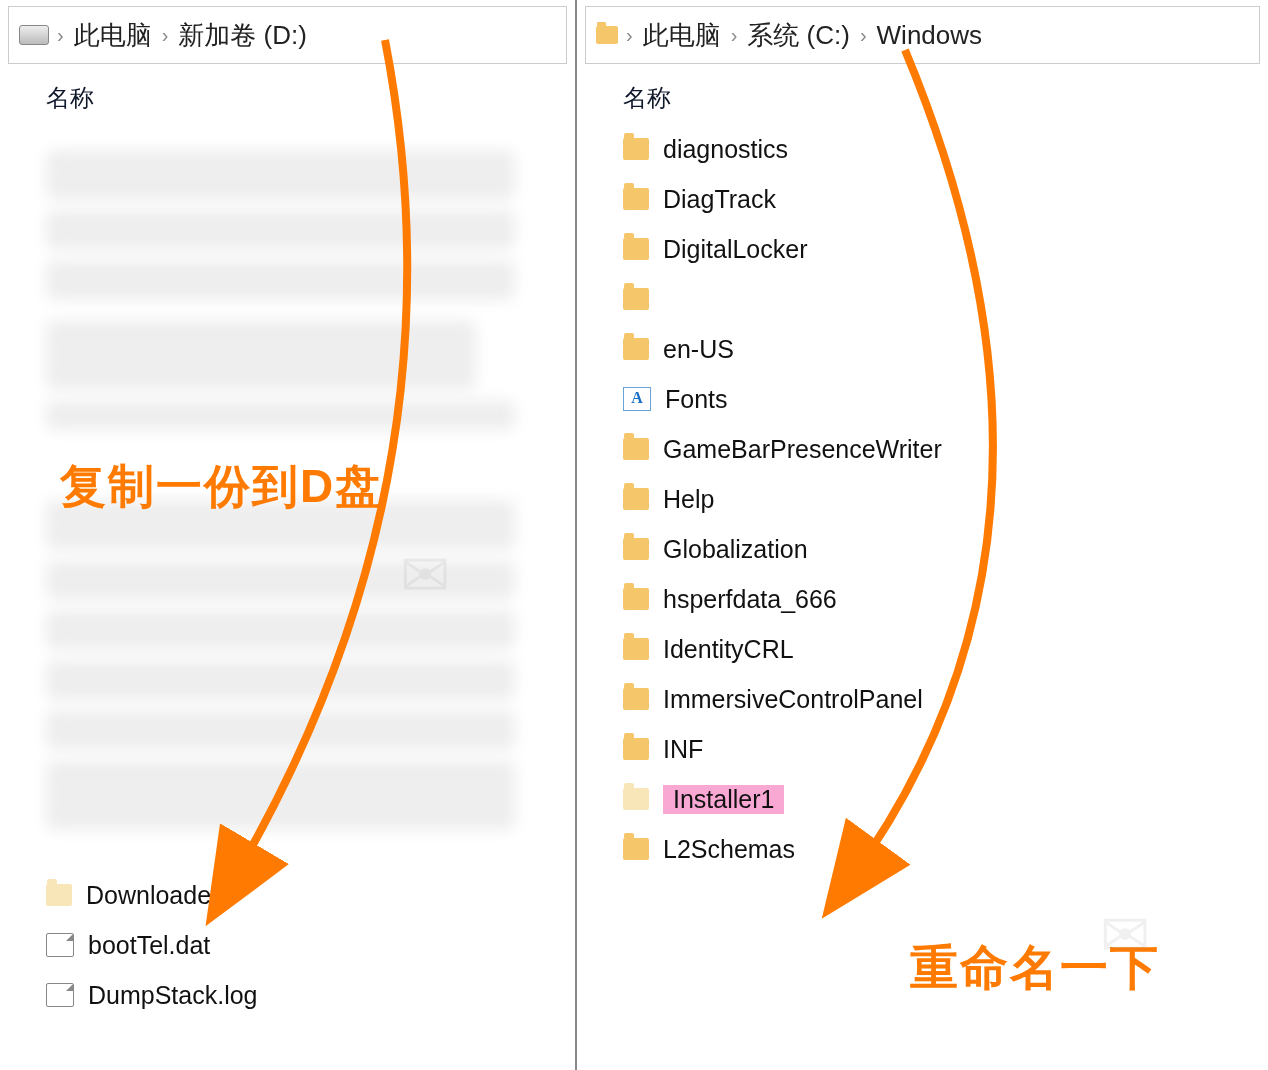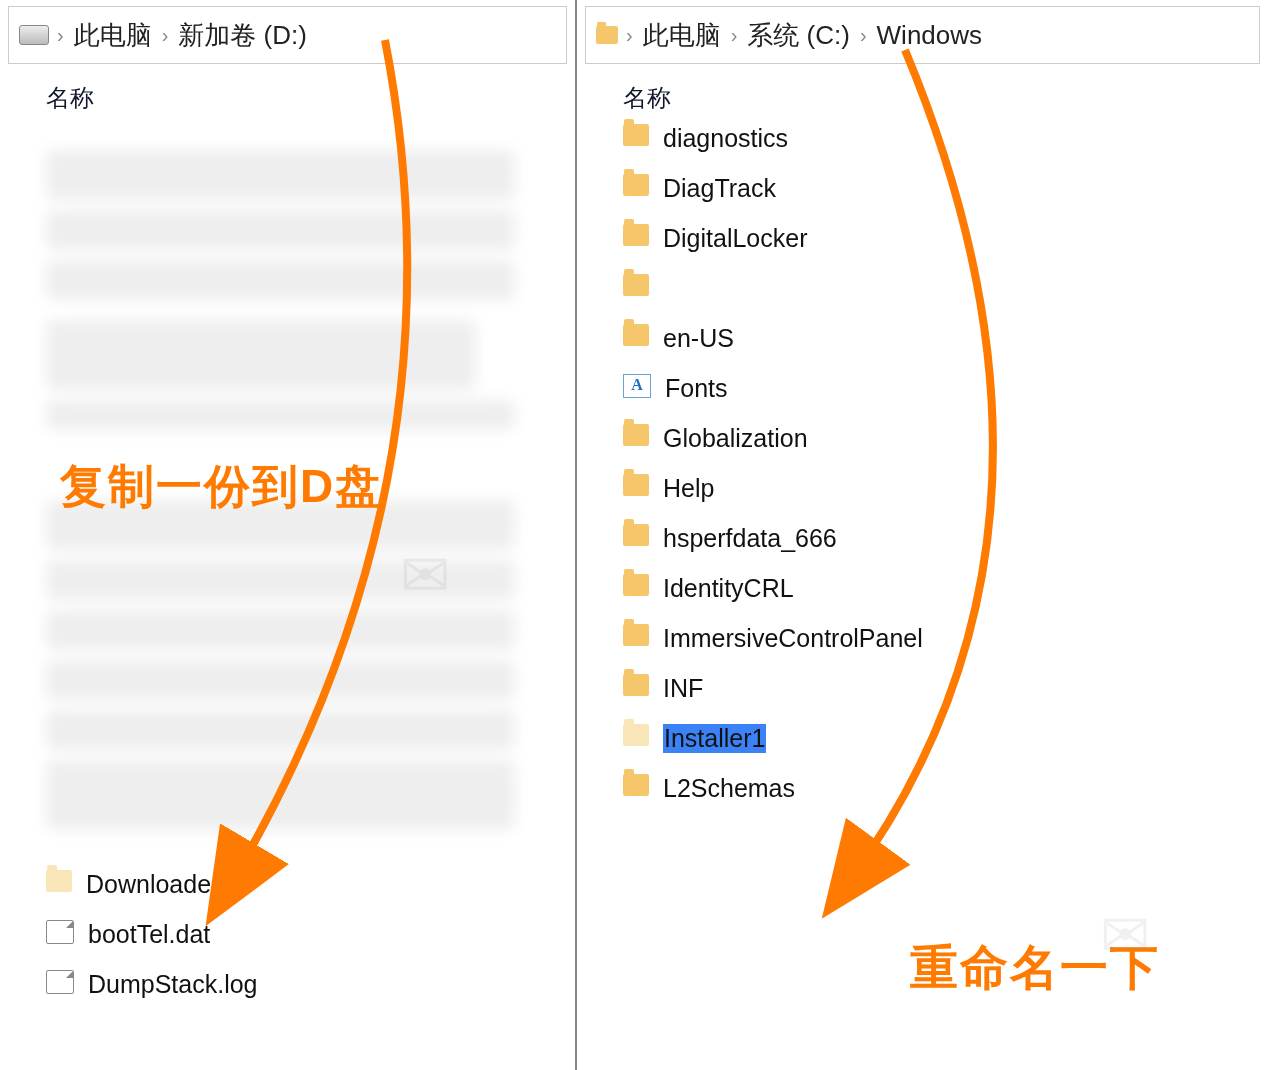--- a/index.html
+++ b/index.html
@@ -12,34 +12,34 @@
   .crumbs .seg{padding:0 6px;white-space:nowrap;}
   .crumbs .sep{color:#888;padding:0 4px;font-size:20px;}
   .drive-icon{width:28px;height:18px;margin:0 4px 0 10px;display:inline-block;
     background:linear-gradient(#eee,#bbb);border:1px solid #888;border-radius:3px;}
   .fld-small{width:22px;height:18px;margin:0 4px 0 10px;display:inline-block;
     background:#f6c76a;border-radius:2px;position:relative;}
   .fld-small::before{content:"";position:absolute;top:-4px;left:1px;width:9px;height:4px;
     background:#f6c76a;border-radius:1px 1px 0 0;}
   .col-head{font-size:24px;color:#0f172a;margin:18px 0 10px 46px;}
   .list{margin-left:46px;}
-  .row{display:flex;align-items:flex-start;height:50px;font-size:25px;color:#111;}
+  .row{display:flex;align-items:center;height:50px;font-size:25px;color:#111;}
   .row .ic{width:26px;height:22px;margin-right:14px;position:relative;flex:0 0 26px;}
   .ic.folder{background:#f6c76a;border-radius:2px;}
   .ic.folder::before{content:"";position:absolute;top:-5px;left:1px;width:10px;height:5px;
     background:#f6c76a;border-radius:2px 2px 0 0;}
   .ic.folder.pale{background:#f9e6b8;}
   .ic.folder.pale::before{background:#f9e6b8;}
   .ic.file{background:#fff;border:1px solid #888;border-radius:2px;}
   .ic.file::after{content:"";position:absolute;top:0;right:0;width:7px;height:7px;
     background:linear-gradient(135deg,#fff 48%,#888 52%);}
   .ic.fonts{background:#fff;border:1px solid #6aa3d8;color:#1a6fc4;font:700 16px/20px Georgia,serif;text-align:center;}
   .ic.fonts::before{content:"A";}
   .row .nm{white-space:nowrap;}
-  .row .nm.hl{background:#3b82f6;padding:0 1px;}
+  .row .nm.hl{background:#f9a8d4;padding:0 10px;}
   .blur{position:absolute;left:46px;right:60px;background:#eee;filter:blur(7px);border-radius:8px;}
   .annot{position:absolute;color:#ff7a00;font-weight:700;pointer-events:none;margin-top:36px;}
   #ann-left{left:60px;top:420px;font-size:46px;letter-spacing:2px;}
   #ann-right{left:910px;top:900px;font-size:48px;letter-spacing:2px;}
   svg.arrow{position:absolute;pointer-events:none;}
   .wm{position:absolute;opacity:0.12;font-size:60px;color:#888;pointer-events:none;}
 </style>
 </head>
 <body>
 
@@ -112,25 +112,29 @@
       <div class="row">
         <span class="ic folder"></span>
         <span class="nm">en-US</span>
       </div>
       <div class="row">
         <span class="ic fonts"></span>
         <span class="nm">Fonts</span>
       </div>
       <div class="row">
         <span class="ic folder"></span>
-        <span class="nm">Globalization</span>
+        <span class="nm">GameBarPresenceWriter</span>
       </div>
       <div class="row">
         <span class="ic folder"></span>
         <span class="nm">Help</span>
+      </div>
+      <div class="row">
+        <span class="ic folder"></span>
+        <span class="nm">Globalization</span>
       </div>
       <div class="row">
         <span class="ic folder"></span>
         <span class="nm">hsperfdata_666</span>
       </div>
       <div class="row">
         <span class="ic folder"></span>
         <span class="nm">IdentityCRL</span>
       </div>
       <div class="row">

